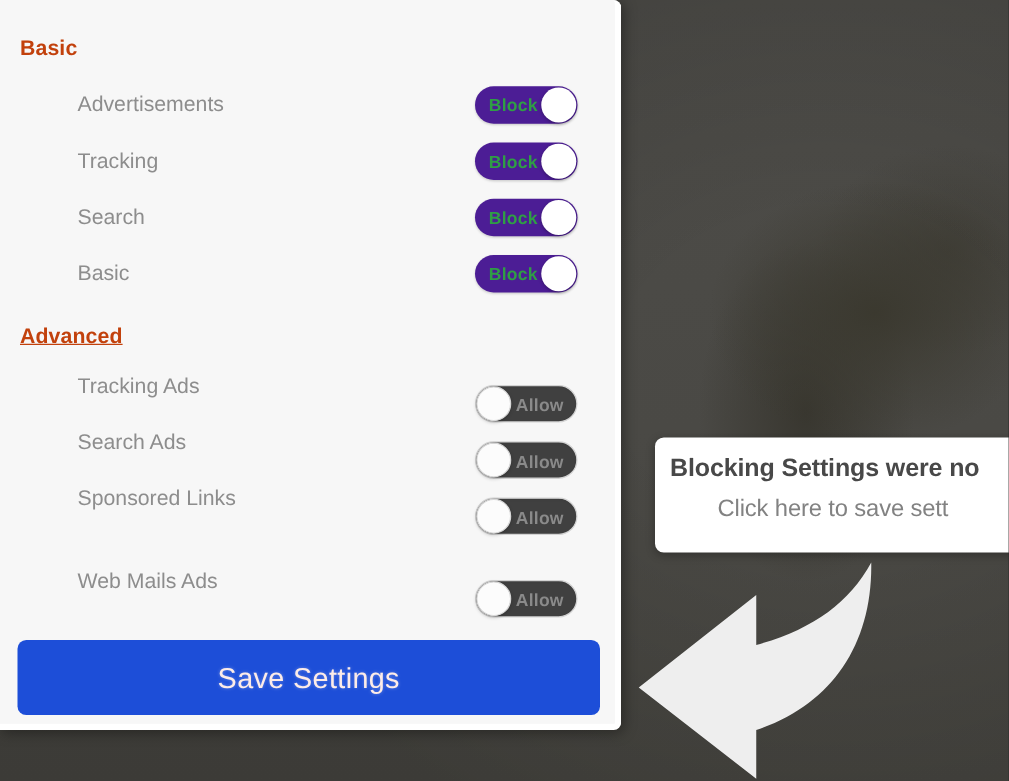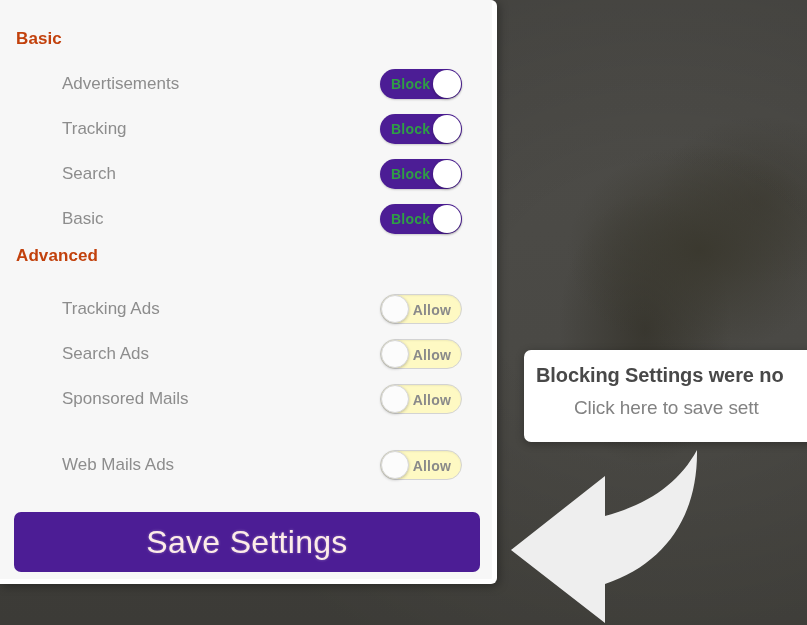--- a/index.html
+++ b/index.html
@@ -55,21 +55,21 @@
 
   .section-header {
     position: absolute;
     left: 16px;
     color: #c2410c;
     font-size: 17px;
     font-weight: bold;
     letter-spacing: 0.1px;
   }
   #hdr-basic { top: 29px; }
-  #hdr-advanced { top: 246px; }
+  #hdr-advanced { top: 259px; text-decoration: underline; }
 
   .row {
     position: absolute;
     left: 0;
     width: 470px;
     height: 34px;
   }
   .row-label {
     position: absolute;
     left: 62px;
@@ -116,23 +116,24 @@
     left: 11px;
     color: #2f9e45;
   }
   .toggle.on .knob {
     right: 1px;
     box-shadow: 0 1px 3px rgba(0,0,0,0.30);
   }
 
   
   .toggle.off {
-    background: #fef9c3;
+    background: #404040;
     border: 1px solid #d3d3d3;
     box-shadow: inset 0 1px 2px rgba(0,0,0,0.06);
+    margin-top: 14px;
   }
   .toggle.off .track-text {
     right: 10px;
     color: #8a8a8a;
   }
   .toggle.off .knob {
     left: 0px;
     top: 0px;
     background: #fcfcfc;
     border: 1px solid #d8d8d8;
@@ -141,24 +142,24 @@
   }
 
   
   .save-button {
     position: absolute;
     left: 14px;
     top: 512px;
     width: 466px;
     height: 60px;
     border-radius: 7px;
-    background: #4c1d95;
+    background: #1d4ed8;
     border: none;
     color: #fdece8;
-    font-size: 32px;
+    font-size: 23px;
     font-family: "Liberation Sans", sans-serif;
     letter-spacing: 0.3px;
     cursor: pointer;
     text-shadow: 0 0 3px rgba(255,255,255,0.35);
   }
 
   
   .tooltip {
     position: absolute;
     left: 524px;
@@ -254,21 +255,21 @@
 
       <div class="row" style="top:337px;text-align:right;">
         <div class="row-label">Search Ads</div>
         <div class="toggle off">
           <span class="track-text">Allow</span>
           <span class="knob"></span>
         </div>
       </div>
 
       <div class="row" style="top:382px;">
-        <div class="row-label">Sponsored Mails</div>
+        <div class="row-label">Sponsored Links</div>
         <div class="toggle off">
           <span class="track-text">Allow</span>
           <span class="knob"></span>
         </div>
       </div>
 
       <div class="row" style="top:448px;">
         <div class="row-label">Web Mails Ads</div>
         <div class="toggle off">
           <span class="track-text">Allow</span>

